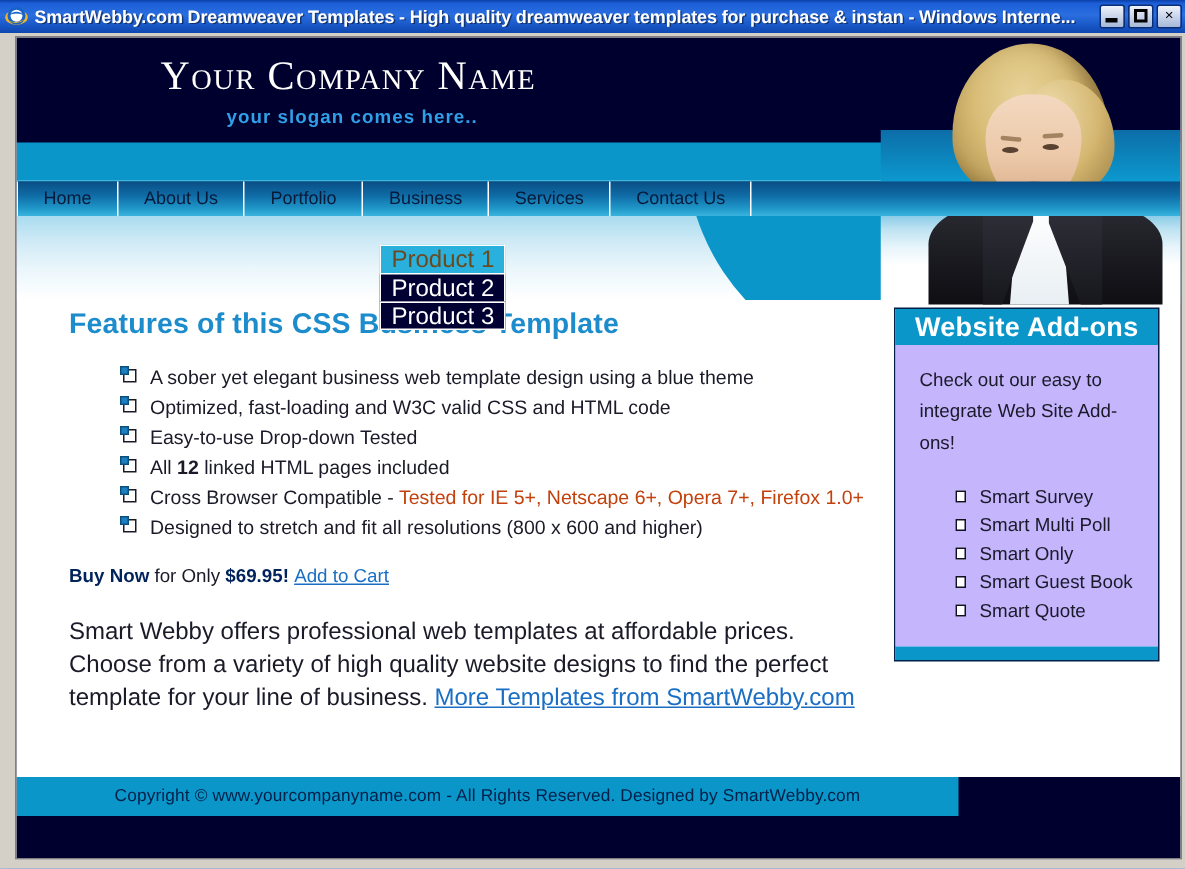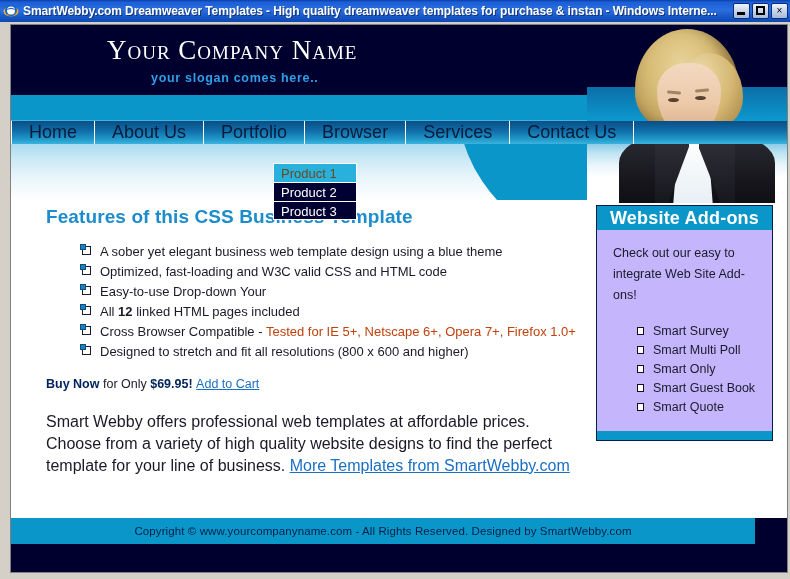--- a/index.html
+++ b/index.html
@@ -235,21 +235,21 @@
     background: linear-gradient(to bottom, #0a4e86 0%, #0f6ba5 40%, #1f97c9 78%, #39b4dd 100%);
     display: flex;
     z-index: 12;
   }
   .nav-item {
     position: relative;
     height: 23px;
     line-height: 23px;
     padding: 0 17px;
     color: #081a3a;
-    font-size: 18px;
+    font-size: 12px;
     border-right: 1px solid #ffffff;
     white-space: nowrap;
     box-sizing: border-box;
   }
   .nav-item:first-child { border-left: 1px solid #ffffff; }
 
   
   .swoosh-area {
     position: relative;
     width: 776px;
@@ -274,22 +274,21 @@
     border-radius: 0 0 0 250px;
     opacity: .85;
   }
 
   
   .dropdown {
     position: absolute;
     left: 242px; top: 138px;
     width: 84px;
     z-index: 40;
-    font-size: 13px;
-    margin-left: 20px;
+    font-size: 16px;
   }
   .dd-item {
     height: 19px;
     line-height: 19px;
     padding-left: 7px;
     box-sizing: border-box;
     border: 1px solid #ffffff;
     border-bottom: none;
     background: #000033;
     color: #ffffff;
@@ -424,21 +423,21 @@
     background: #ffffff;
   }
   .sb-footer {
     height: 9px;
     background: #0a96c8;
   }
 
   
   .page-footer {
     position: relative;
-    width: 744px;
+    width: 628px;
     height: 26px;
     background: #0a96c8;
     text-align: center;
   }
   .page-footer span {
     display: inline-block;
     line-height: 26px;
     color: #00204a;
     font-size: 11.5px;
     letter-spacing: 0.1px;
@@ -488,21 +487,21 @@
           <div class="company-name">Your Company Name</div>
           <div class="slogan">your slogan comes here..</div>
         </div>
 
         <div class="cyan-strip"></div>
 
         <div class="navbar">
           <div class="nav-item">Home</div>
           <div class="nav-item">About Us</div>
           <div class="nav-item">Portfolio</div>
-          <div class="nav-item">Browser</div>
+          <div class="nav-item">Business</div>
           <div class="nav-item">Services</div>
           <div class="nav-item">Contact Us</div>
         </div>
 
         <div class="swoosh-area">
           <div class="swoosh-fade"></div>
           <div class="swoosh-curve2"></div>
           <div class="swoosh-curve"></div>
         </div>
 
@@ -538,21 +537,21 @@
               <li>
                 <span class="bullet-ico"></span>
                 <span>A sober yet elegant business web template design using a blue theme</span>
               </li>
               <li>
                 <span class="bullet-ico"></span>
                 <span>Optimized, fast-loading and W3C valid CSS and HTML code</span>
               </li>
               <li>
                 <span class="bullet-ico"></span>
-                <span>Easy-to-use Drop-down Your</span>
+                <span>Easy-to-use Drop-down Tested</span>
               </li>
               <li>
                 <span class="bullet-ico"></span>
                 <span>All </span><strong class="b">12</strong><span> linked HTML pages included</span>
               </li>
               <li>
                 <span class="bullet-ico"></span>
                 <span>Cross Browser Compatible - </span><span class="muted">Tested for IE 5+, Netscape 6+, Opera 7+, Firefox 1.0+</span>
               </li>
               <li>

